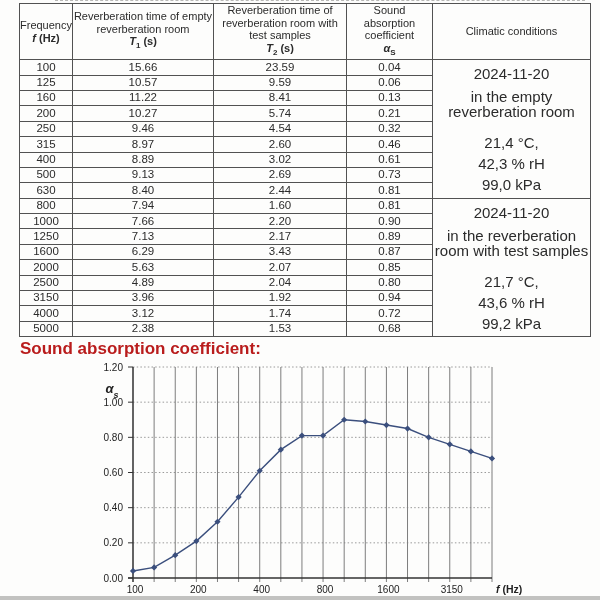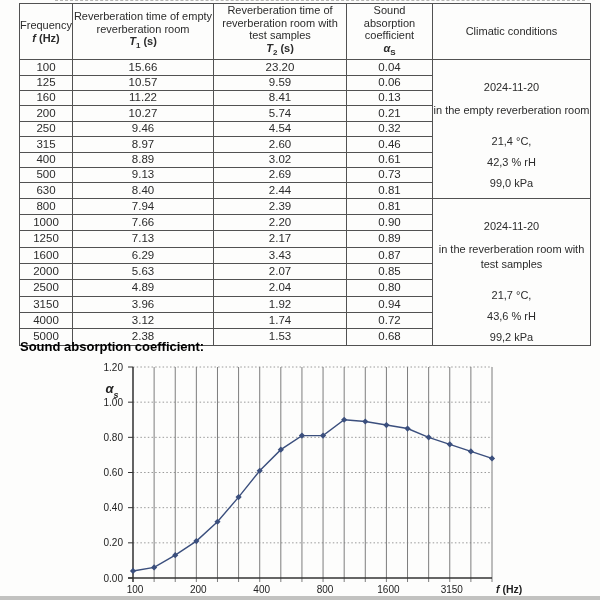--- a/index.html
+++ b/index.html
@@ -27,28 +27,28 @@
     font-weight:normal; height:52px; vertical-align:middle;
     line-height:12.5px; font-size:11px;
   }
   .h-sym { font-weight:bold; }
   .h-sym i { font-style:italic; }
   .h-sym sub { font-size:8px; }
   table.meas tbody tr { height:15.4px; }
   table.meas tbody td { font-size:11.5px; line-height:1; }
 
   td.clim-cell { vertical-align:top; }
-  .clim { font-size:11px; line-height:15px; padding-top:6px;margin-top:14px; }
+  .clim { font-size:15px; line-height:15px; padding-top:6px; }
   .clim-date { margin-bottom:8px; }
   .clim-loc  { margin-bottom:16px; }
   .clim-temp, .clim-hum, .clim-pres { margin-top:6px; }
 
   .section-heading {
     position:absolute; left:20px; top:339px;
-    font-size:13px; font-weight:bold; color:#000000;
+    font-size:17px; font-weight:bold; color:#b91c1c;
   }
 
   svg.chart { position:absolute; left:0; top:355px; }
 
   .bottom-bar {
     position:absolute; left:0; bottom:0; width:600px; height:4px;
     background:#c2c2c0;
   }
 </style>
 </head>
@@ -86,21 +86,21 @@
           </th>
           <th>
             <div class="h-title">Climatic conditions</div>
           </th>
         </tr>
       </thead>
     <tbody>
         <tr>
           <td>100</td>
           <td>15.66</td>
-          <td>23.20</td>
+          <td>23.59</td>
           <td>0.04</td>
           <td class="clim-cell" rowspan="9">
             <div class="clim">
               <div class="clim-date">2024-11-20</div>
               <div class="clim-loc">in the empty reverberation room</div>
               <div class="clim-temp">21,4 °C,</div>
               <div class="clim-hum">42,3 % rH</div>
               <div class="clim-pres">99,0 kPa</div>
             </div>
           </td>
@@ -149,21 +149,21 @@
         </tr>
         <tr>
           <td>630</td>
           <td>8.40</td>
           <td>2.44</td>
           <td>0.81</td>
         </tr>
         <tr>
           <td>800</td>
           <td>7.94</td>
-          <td>2.39</td>
+          <td>1.60</td>
           <td>0.81</td>
           <td class="clim-cell" rowspan="9">
             <div class="clim">
               <div class="clim-date">2024-11-20</div>
               <div class="clim-loc">in the reverberation room with test samples</div>
               <div class="clim-temp">21,7 °C,</div>
               <div class="clim-hum">43,6 % rH</div>
               <div class="clim-pres">99,2 kPa</div>
             </div>
           </td>

